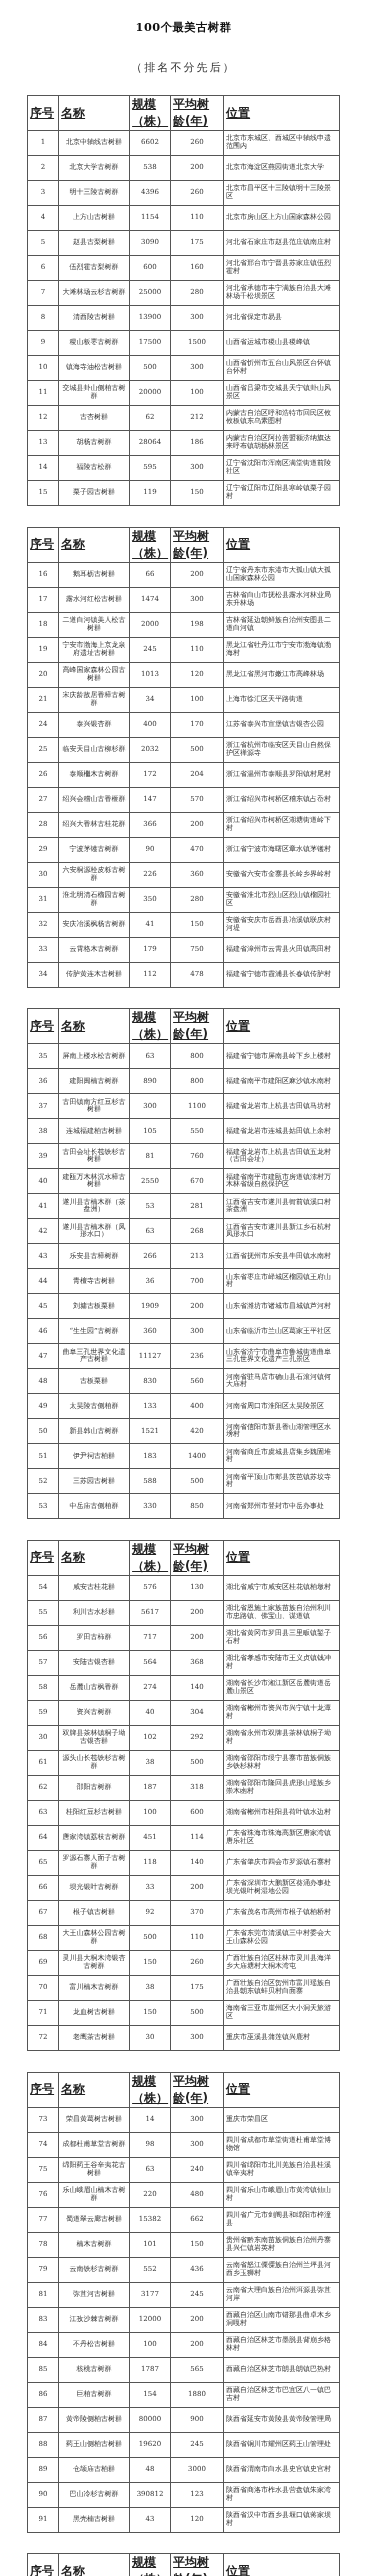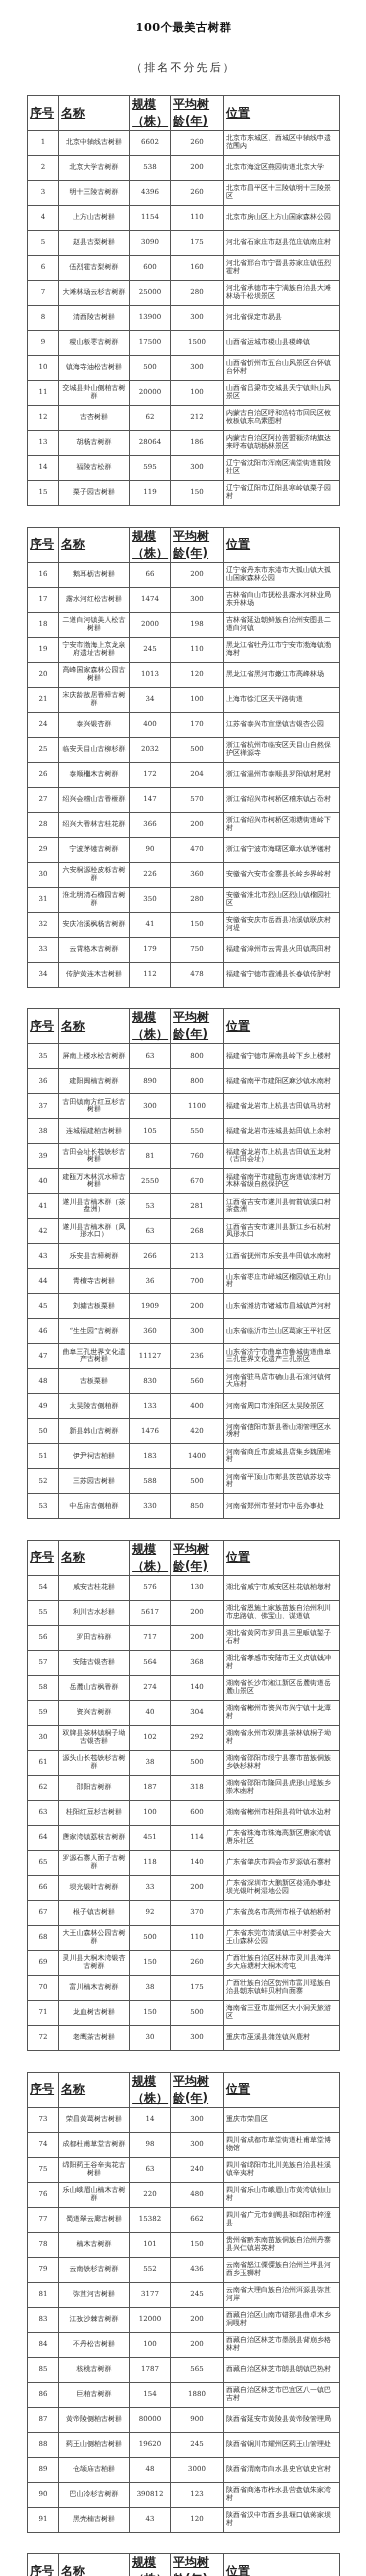--- a/index.html
+++ b/index.html
@@ -410,21 +410,21 @@
           <tr>
             <td class="c-idx">49</td>
             <td class="c-name">太昊陵古侧柏群</td>
             <td class="c-cnt">133</td>
             <td class="c-age">400</td>
             <td class="c-loc">河南省周口市淮阳区太昊陵景区</td>
           </tr>
           <tr>
             <td class="c-idx">50</td>
             <td class="c-name">新县韩山古树群</td>
-            <td class="c-cnt">1476</td>
+            <td class="c-cnt">1521</td>
             <td class="c-age">420</td>
             <td class="c-loc">河南省信阳市新县香山湖管理区水塝村</td>
           </tr>
           <tr>
             <td class="c-idx">51</td>
             <td class="c-name">伊尹祠古柏群</td>
             <td class="c-cnt">183</td>
             <td class="c-age">1400</td>
             <td class="c-loc">河南省商丘市虞城县店集乡魏固堆村</td>
           </tr>

